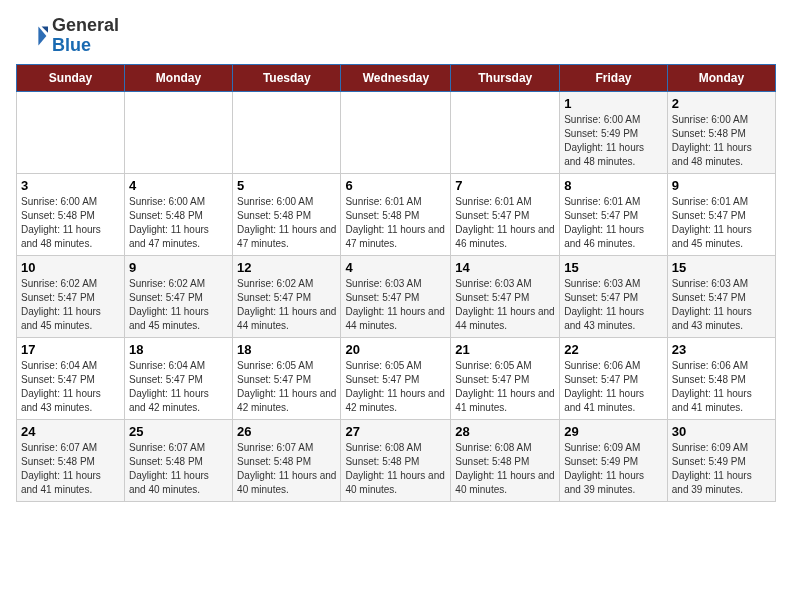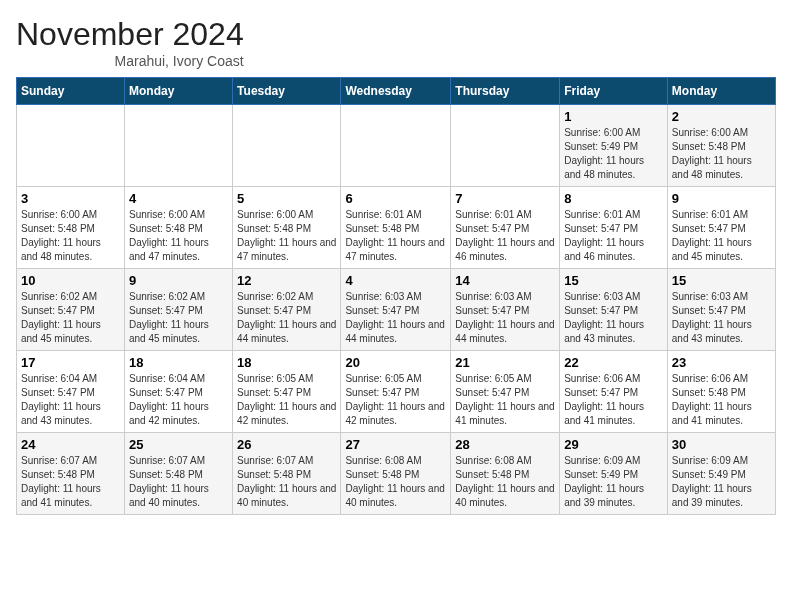--- a/index.html
+++ b/index.html
@@ -43,24 +43,24 @@
     .location {
       font-size: 14px;
       color: #555;
     }
     table {
       width: 100%;
       border-collapse: collapse;
       font-size: 11px;
     }
     thead tr th {
-      background-color: #0c4a6e;
+      background-color: #7f1d1d;
       color: #fff;
       padding: 6px 4px;
-      text-align: left;
+      text-align: center;
       font-size: 12px;
       font-weight: bold;
       border: 1px solid #2d6db5;
     }
     tbody tr td {
       border: 1px solid #ccc;
       vertical-align: top;
       padding: 4px;
       width: 113px;
       min-height: 80px;
@@ -81,23 +81,29 @@
       line-height: 1.4;
     }
     td.empty {
       background: #fff !important;
     }
   </style>
 </head>
 <body>
 
 <div class="header">
-  <div class="title-section">
-    <div class="month-title">November 2024</div>
-    <div class="location">Marahui, Ivory Coast</div>
+  <div class="logo">
+    <svg class="logo-icon" viewBox="0 0 40 40">
+      <polygon points="28,8 38,20 28,32" fill="#2d6db5"></polygon>
+      <polygon points="32,8 40,16 40,8" fill="#1a4a8a"></polygon>
+    </svg>
+    <div class="logo-text">
+      <div class="logo-general">General</div>
+      <div class="logo-blue">Blue</div>
+    </div>
   </div>
 </div>
 
 <table>
   <thead>
     <tr>
       <th>Sunday</th>
       <th>Monday</th>
       <th>Tuesday</th>
       <th>Wednesday</th>

